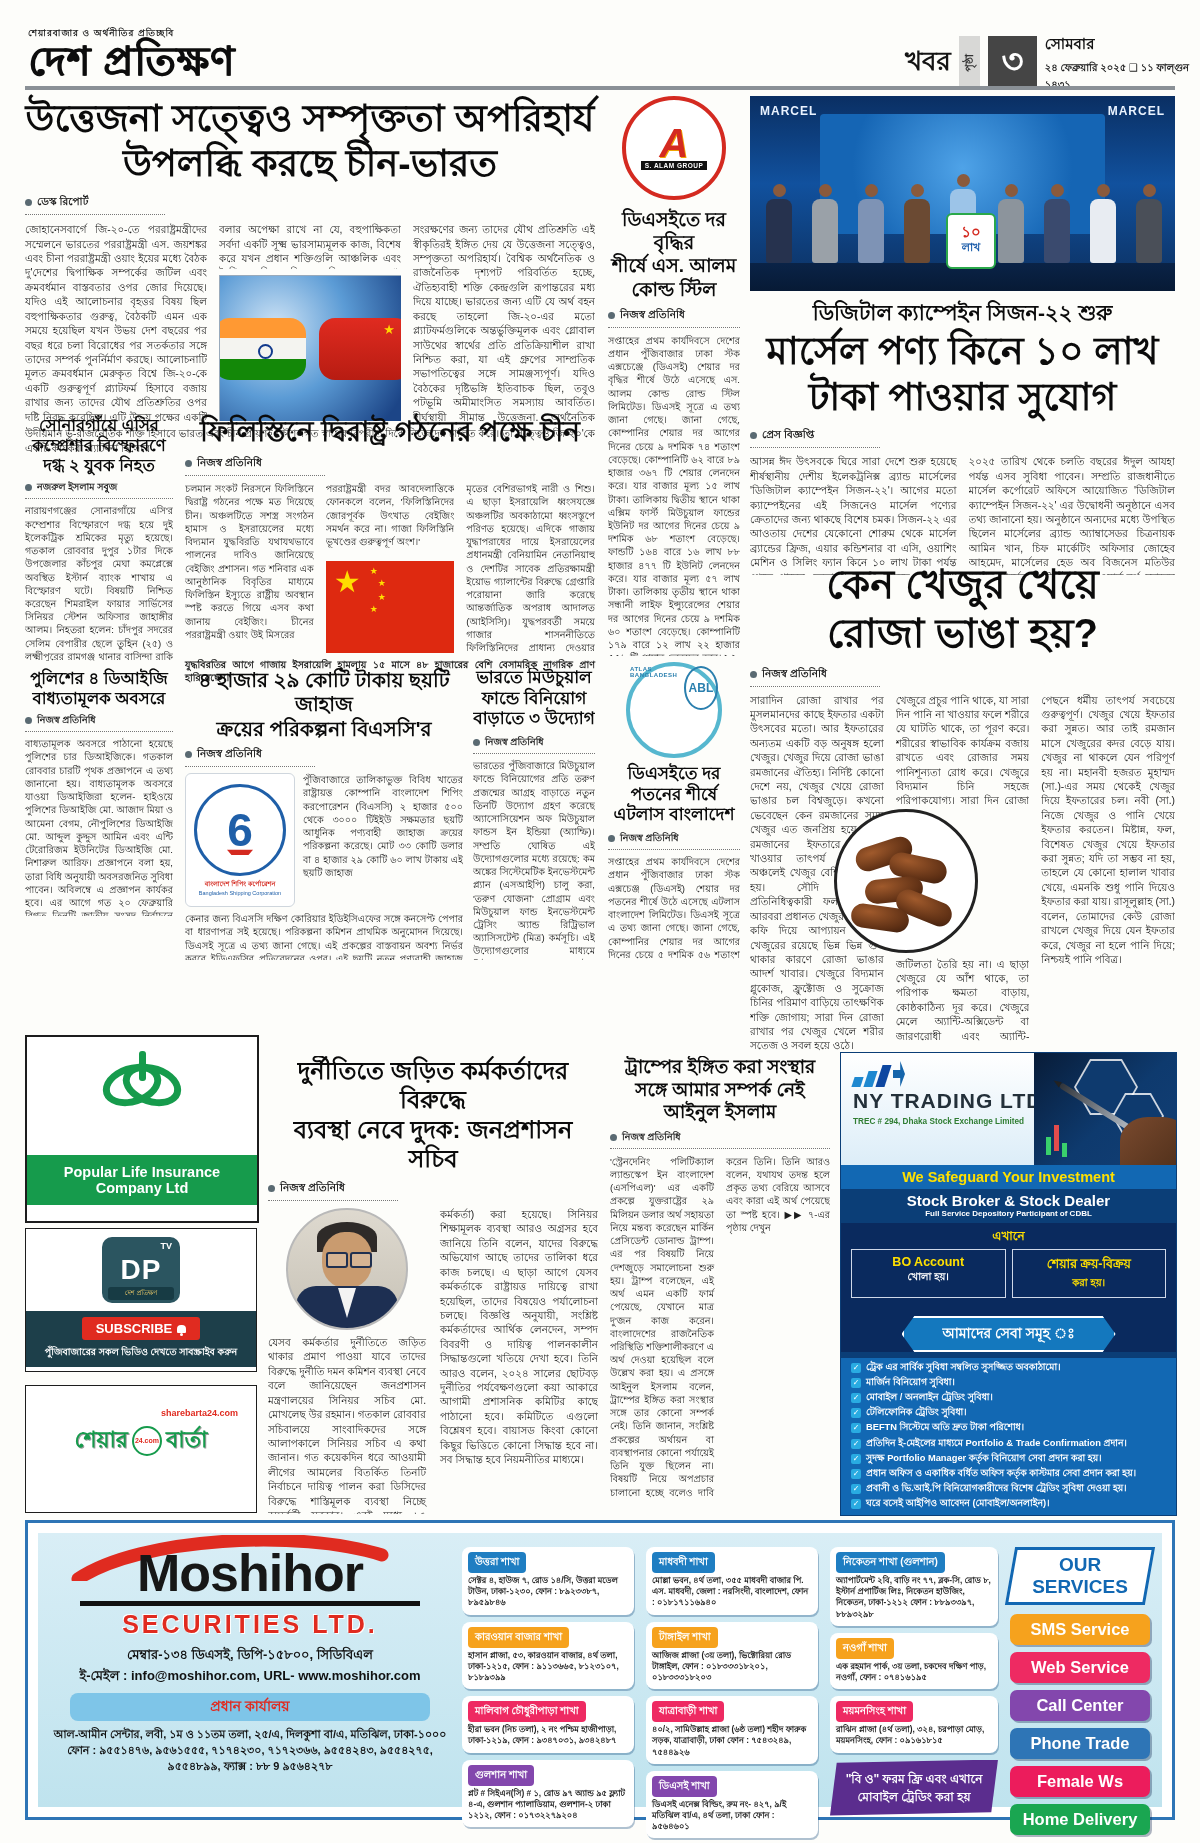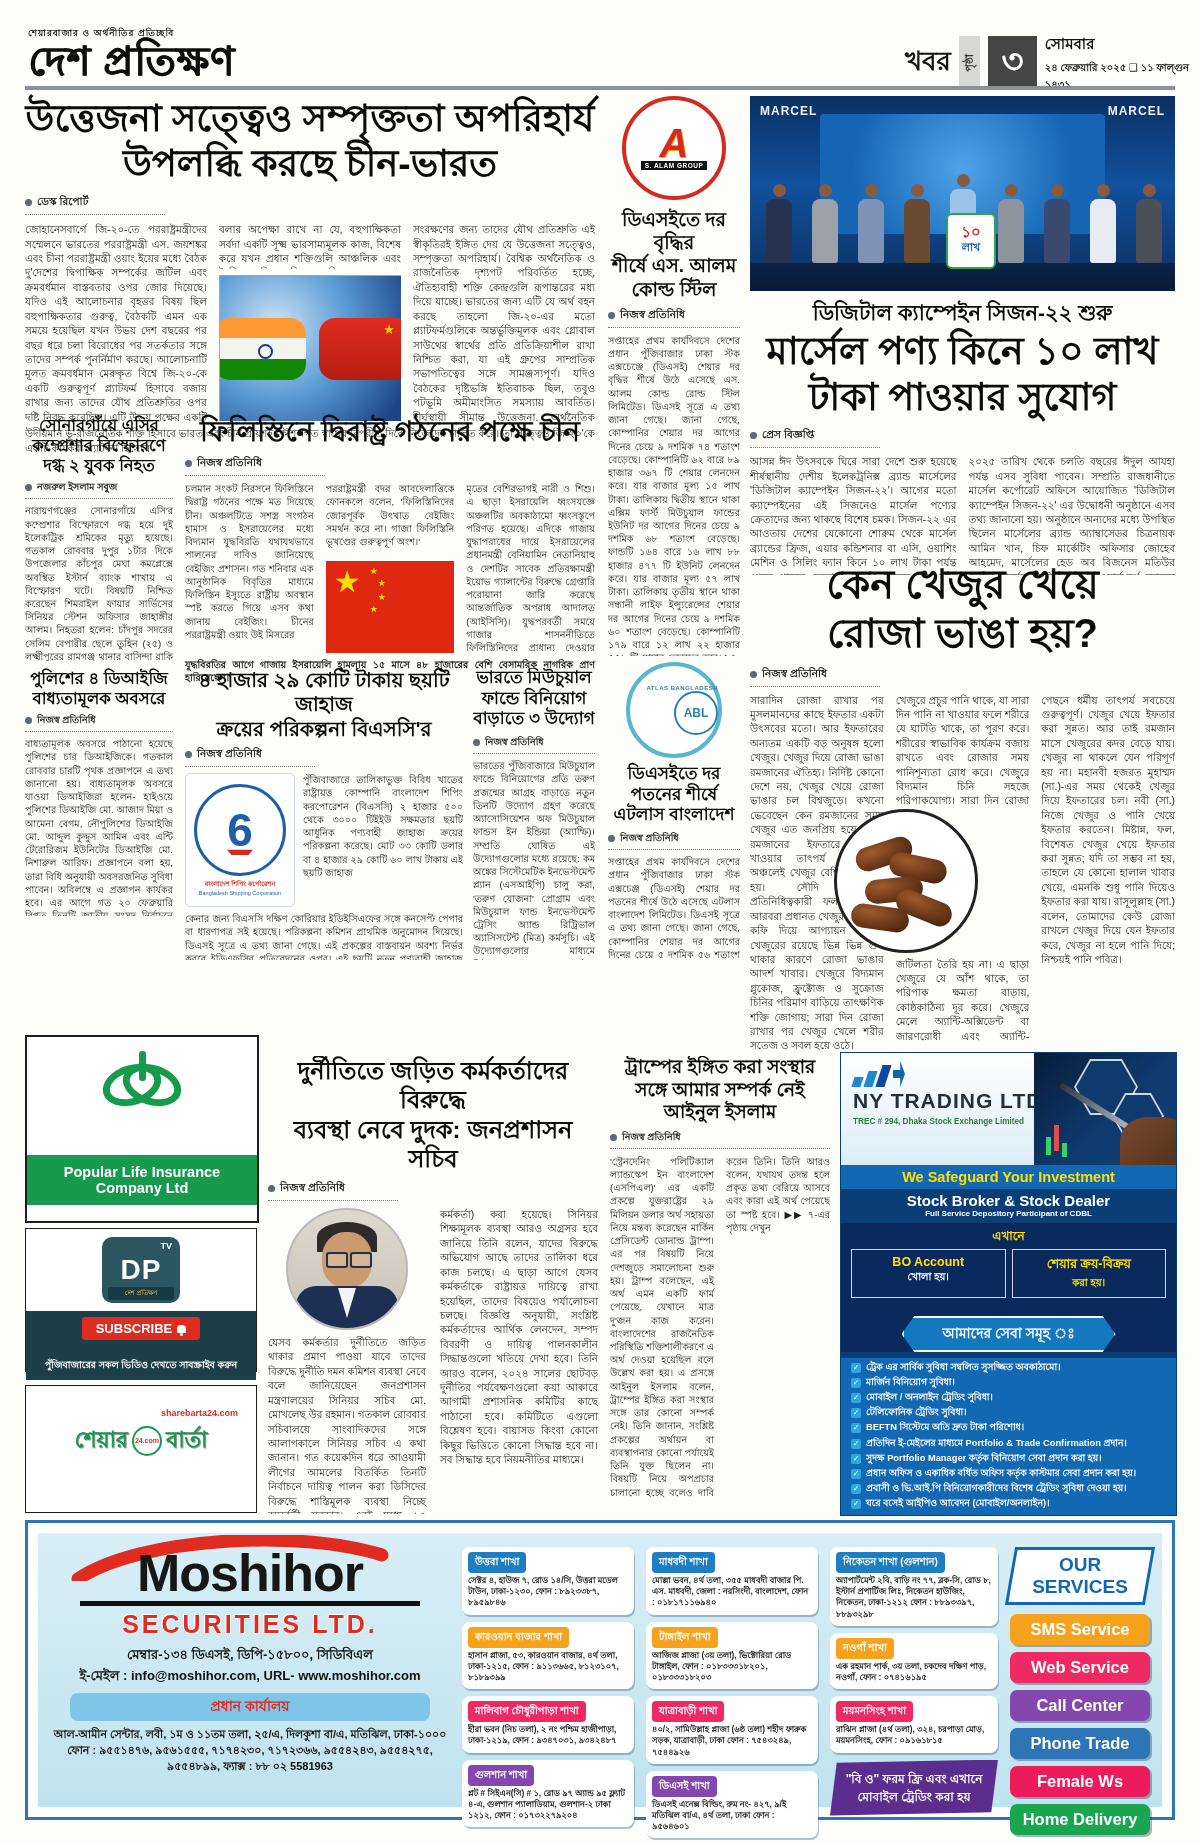--- a/index.html
+++ b/index.html
@@ -44,21 +44,21 @@
            text-shadow:1px 1px 0 #f0a500;}
   .salam-band{background:#111;color:#fff;font-size:6.5px;font-weight:bold;padding:1px 4px;letter-spacing:.5px;margin-top:2px;}
   .bsc-logo{width:108px;height:132px;border:1px solid #cfd6dd;border-radius:6px;display:flex;flex-direction:column;
             align-items:center;justify-content:center;background:#fff;flex:0 0 auto;}
   .bsc-circle{width:86px;height:86px;border:3px solid #1f5fa8;border-radius:50%;display:flex;align-items:center;justify-content:center;position:relative;}
   .bsc-six{font-size:46px;font-weight:800;color:#1f5fa8;line-height:1;}
   .bsc-ship{position:absolute;bottom:18px;width:26px;height:9px;background:#d42a20;clip-path:polygon(0 40%,100% 40%,82% 100%,18% 100%);}
   .bsc-cap1{font-size:6.5px;color:#d42a20;font-weight:bold;margin-top:3px;}
   .bsc-cap2{font-size:5.5px;color:#1f5fa8;}
   .atlas-logo{width:88px;height:88px;border:4px solid #56b7cf;border-radius:50%;margin:0 auto;background:#fff;
-              display:flex;flex-direction:column;align-items:flex-end;justify-content:center;}
+              display:flex;flex-direction:row;align-items:flex-start;justify-content:center;}
   .atlas-abl{width:40px;height:40px;border:2px solid #2a7fae;border-radius:50%;display:flex;align-items:center;justify-content:center;
              font-size:12px;font-weight:800;color:#2a7fae;}
   .atlas-t{font-size:6px;font-weight:bold;color:#2a7fae;letter-spacing:.5px;}
   .dates-circle{width:138px;height:138px;border:3px solid #222;border-radius:50%;background:#fff;position:relative;overflow:hidden;}
   .date-pod{position:absolute;width:58px;height:24px;border-radius:12px;
             background:radial-gradient(ellipse at 30% 30%,#a05a2c,#5d2f14 70%,#3a1c0d);}
   .portrait{width:118px;height:118px;border:2px solid #b9b9b9;border-radius:50%;position:relative;overflow:hidden;
             background:linear-gradient(180deg,#ded9cf,#c7c2b6);}
   .portrait .hair{position:absolute;left:29px;top:12px;width:60px;height:30px;border-radius:50% 50% 0 0;background:#2e2a28;}
   .portrait .face{position:absolute;left:34px;top:22px;width:50px;height:56px;border-radius:45%;background:#c99b6f;}
@@ -423,21 +423,21 @@
     <div class="dp-logo">
       <span class="dp">DP</span>
       <span class="tv">TV</span>
       <span class="sub">দেশ প্রতিক্ষণ</span>
     </div>
     <div class="dp-dark" style="margin-top:8px;padding:6px 4px 7px;text-align:center;">
       <span class="sub-pill">
         <span>SUBSCRIBE</span>
           <span class="bell"></span>
       </span>
-      <div style="font-size:9.5px;font-weight:bold;margin-top:18px;">পুঁজিবাজারের সকল ভিডিও দেখতে সাবস্ক্রাইব করুন</div>
+      <div style="font-size:9.5px;font-weight:bold;margin-top:5px;">পুঁজিবাজারের সকল ভিডিও দেখতে সাবস্ক্রাইব করুন</div>
     </div>
   </div>
 
   <div class="abs ad-box" style="left:25px;top:1385px;width:230px;height:126px;border-width:1.5px;">
     <div style="text-align:right;padding:16px 18px 0 0;">
       <span class="sb-site">sharebarta24.com</span>
     </div>
     <div style="display:flex;align-items:center;justify-content:center;gap:4px;margin-top:2px;">
       <span class="sb-title">শেয়ার</span>
       <span class="sb-badge">24.com</span>
@@ -578,21 +578,21 @@
           </svg>
           <div class="mos-name">Moshihor</div>
           <div style="height:5px;background:#111;margin:2px 30px 0;"></div>
           <div class="mos-sec">SECURITIES LTD.</div>
         </div>
         <div class="mos-line" style="margin-top:6px;">মেম্বার-১৩৪ ডিএসই, ডিপি-১৫৮০০, সিডিবিএল</div>
         <div class="mos-line">ই-মেইল : info@moshihor.com, URL- www.moshihor.com</div>
         <div class="mos-ho">প্রধান কার্যালয়</div>
         <div class="mos-addr">আল-আমীন সেন্টার, লবী, ১ম ও ১১তম তলা, ২৫/এ, দিলকুশা বা/এ, মতিঝিল, ঢাকা-১০০০</div>
         <div class="mos-addr">ফোন : ৯৫৫১৪৭৬, ৯৫৬১৫৫৫, ৭১৭৪২৩০, ৭১৭২৩৬৬, ৯৫৫৪২৪৩, ৯৫৫৪২৭৫,</div>
-        <div class="mos-addr">৯৫৫৪৮৯৯, ফ্যাক্স : ৮৮ ০২ 5581963</div>
+        <div class="mos-addr">৯৫৫৪৮৯৯, ফ্যাক্স : ৮৮ 9 ৯৫৬৪২৭৮</div>
       </div>
 
       <div style="flex:0 0 172px;">
         <div class="bcard">
           <span class="btag blue">উত্তরা শাখা</span>
           <div class="baddr">সেক্টর ৪, হাউজ ৭, রোড ১৪/সি, উত্তরা মডেল টাউন, ঢাকা-১২৩০, ফোন : ৮৯২৩৩৮৭, ৮৯৫৯৮৪৬</div>
         </div>
         <div class="bcard">
           <span class="btag orange">কারওয়ান বাজার শাখা</span>
           <div class="baddr">হাসান প্লাজা, ৫৩, কারওয়ান বাজার, ৪র্থ তলা, ঢাকা-১২১৫, ফোন : ৯১১৩৬৬৫, ৮১২৩১০৭, ৮১৮৯৩৯৯</div>

